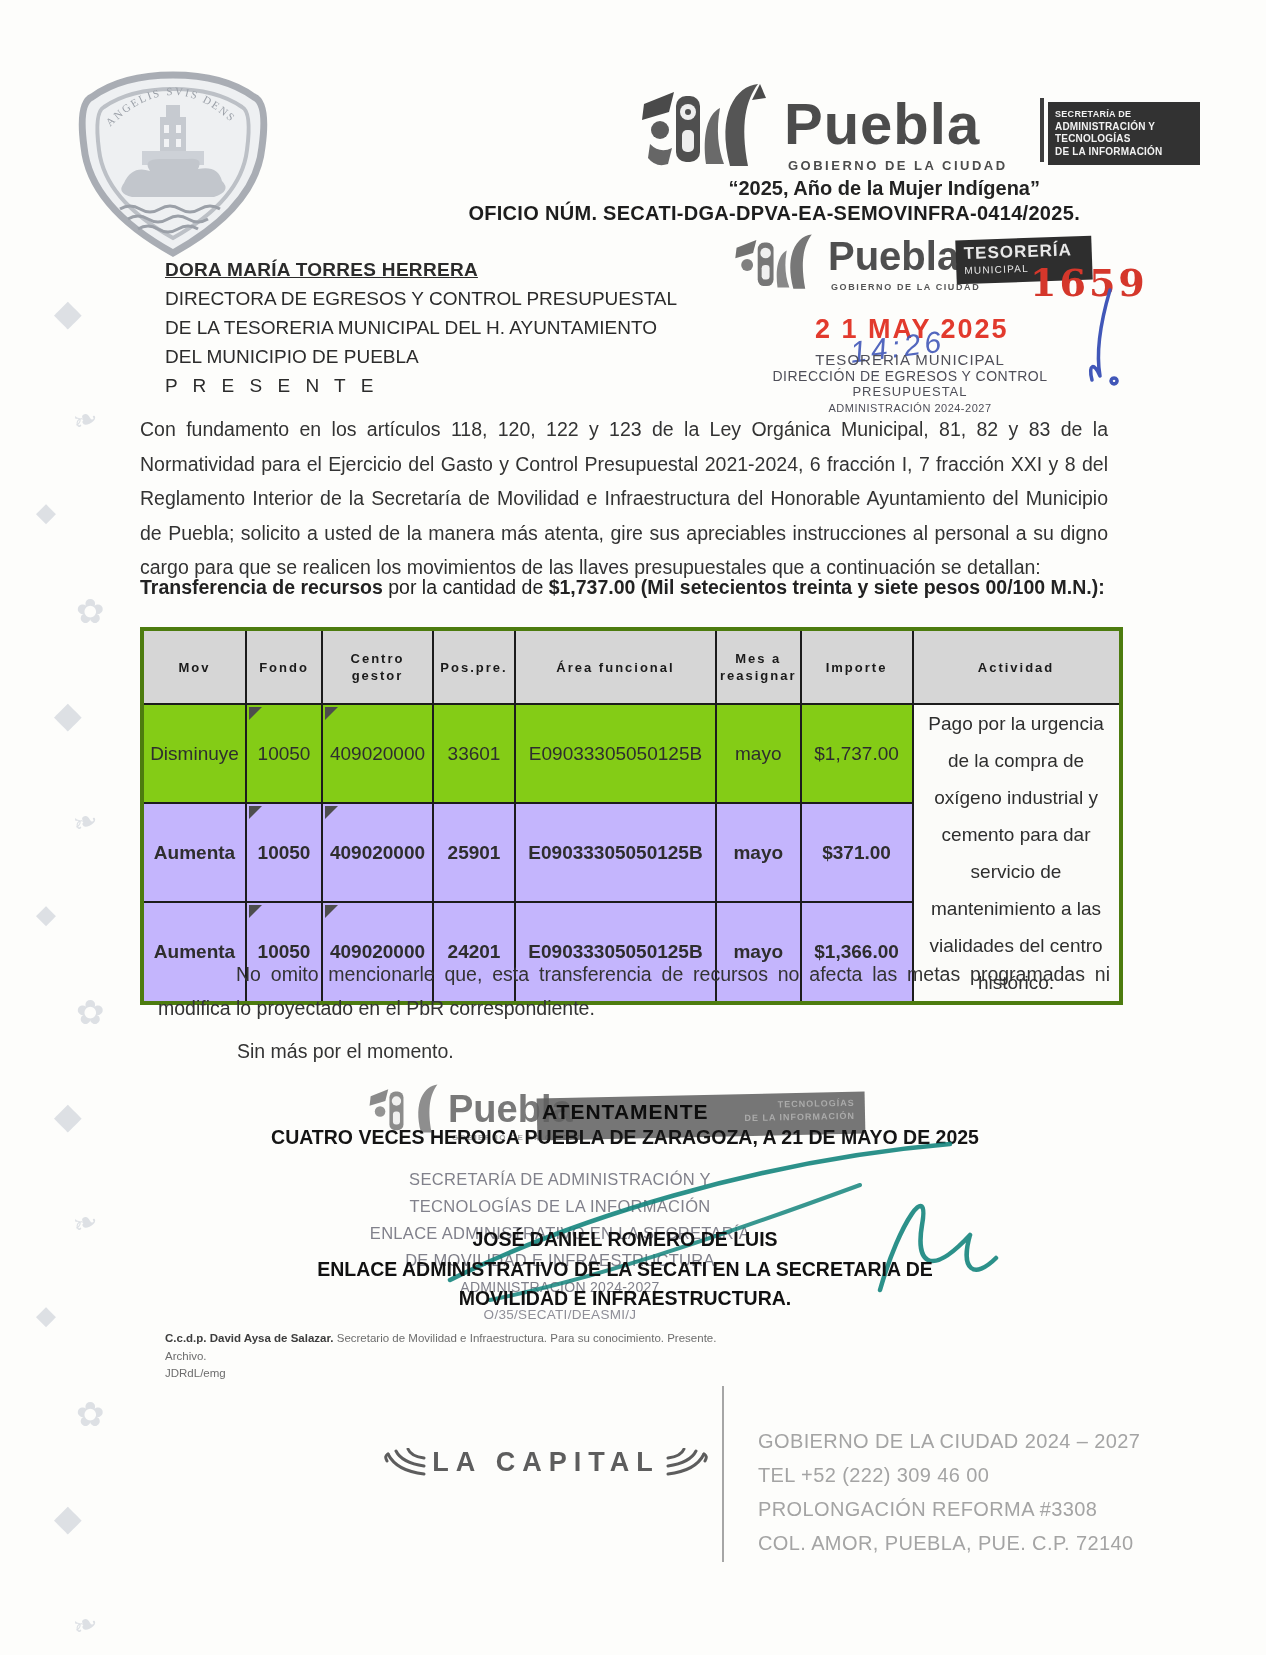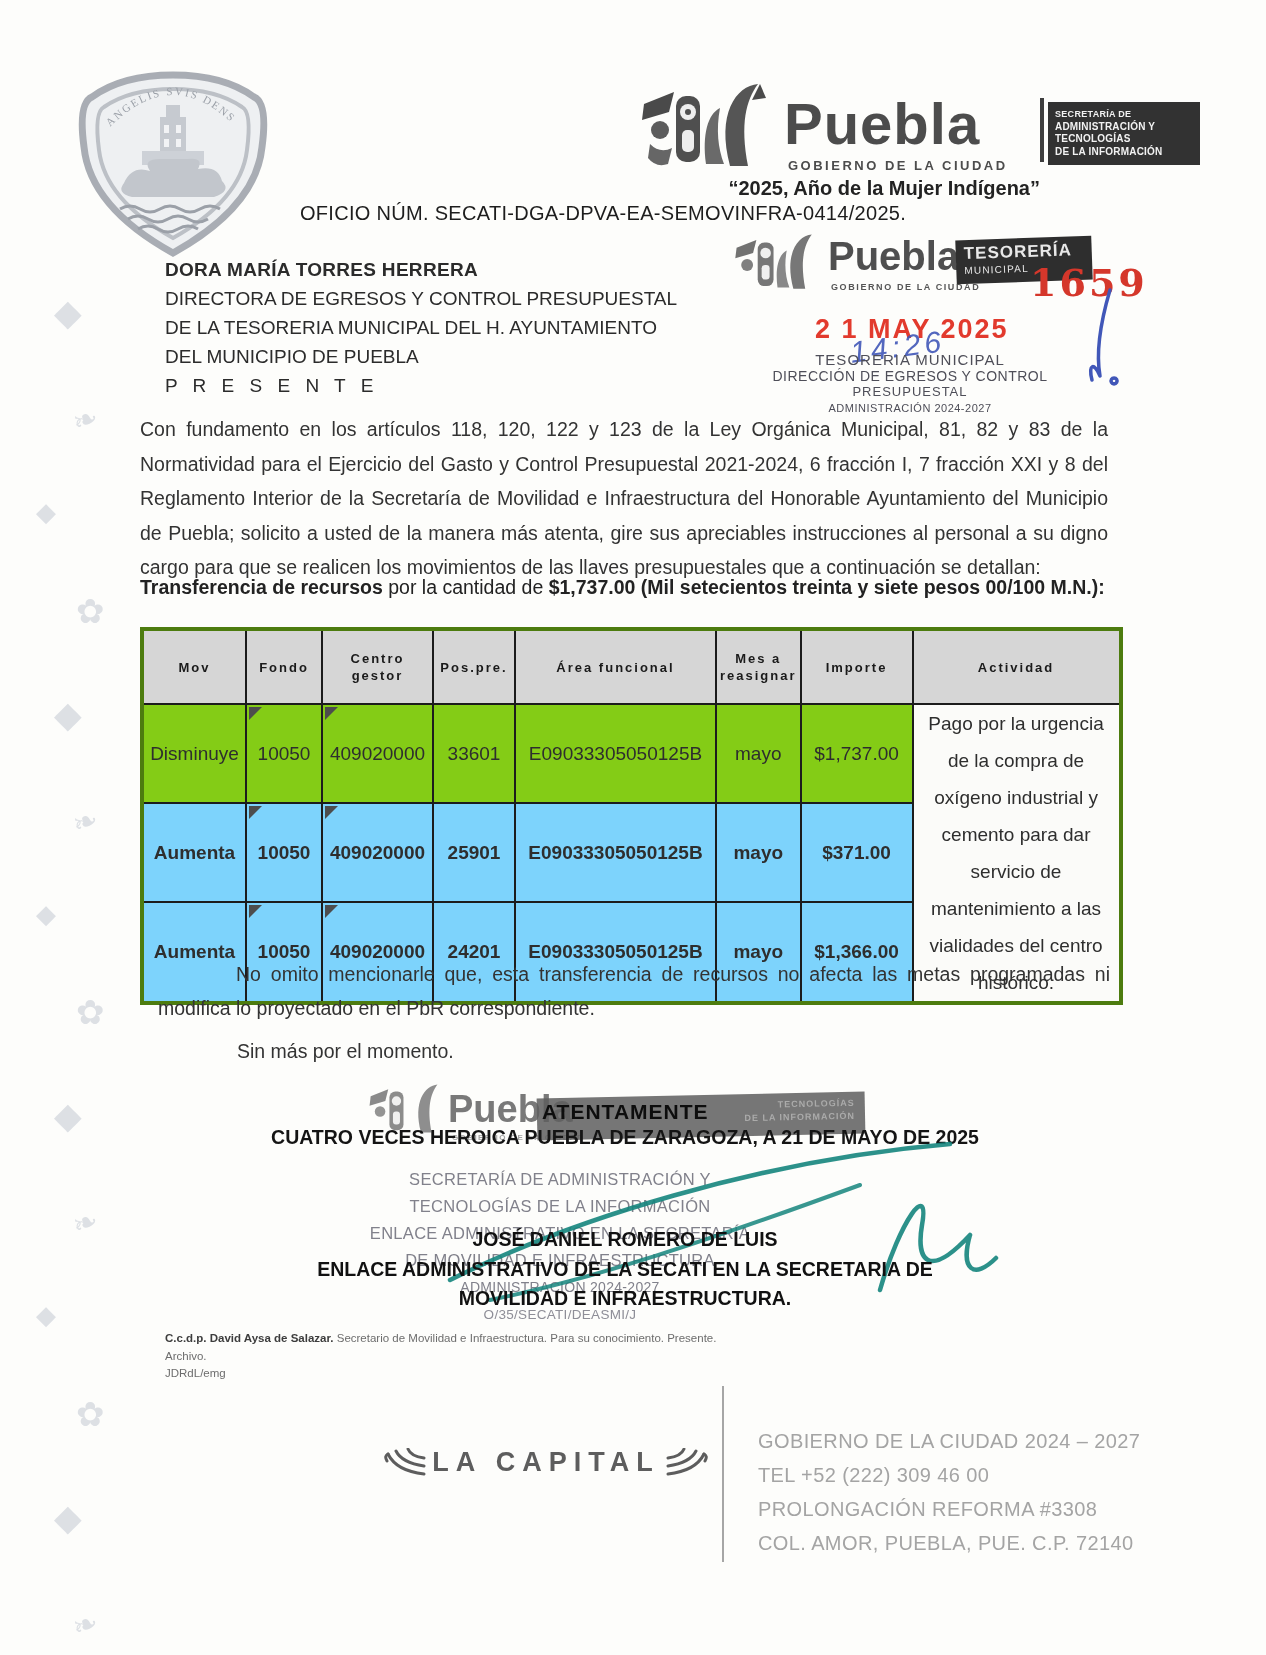--- a/index.html
+++ b/index.html
@@ -23,24 +23,24 @@
   .brand{position:absolute;left:636px;top:72px;width:546px;height:110px;}
   .brand .cluster{position:absolute;left:0;top:2px;}
   .brand .word{position:absolute;left:148px;top:18px;font-size:58px;font-weight:bold;color:#4c4c4c;letter-spacing:1px;}
   .brand .tag{position:absolute;left:152px;top:86px;font-size:13px;font-weight:bold;color:#4c4c4c;letter-spacing:2.5px;}
   .brand .bar{position:absolute;left:404px;top:26px;height:64px;border-left:4px solid #3e3e3e;}
   .brand .dept{position:absolute;left:412px;top:30px;width:138px;background:#323232;color:#f2f2f2;
     padding:6px 7px 7px 7px;line-height:12.5px;}
   .brand .dept .s1{font-size:9px;font-weight:bold;letter-spacing:.3px;}
   .brand .dept .s2{font-size:10px;font-weight:bold;letter-spacing:.2px;}
   .slogan{position:absolute;left:440px;top:177px;width:600px;text-align:right;font-size:20px;font-weight:bold;color:#222;}
-  .oficio{position:absolute;left:300px;top:202px;width:780px;text-align:left;font-size:20px;font-weight:normal;color:#1d1d1d;letter-spacing:.3px;}
+  .oficio{position:absolute;left:300px;top:202px;width:780px;text-align:right;font-size:20px;font-weight:bold;color:#1d1d1d;letter-spacing:.3px;}
   
   .recipient{position:absolute;left:165px;top:255px;font-size:19px;line-height:29px;color:#2b2b2b;}
-  .recipient .b{font-weight:bold;letter-spacing:.3px;}
+  .recipient .b{font-weight:bold;letter-spacing:.3px;text-decoration:underline;}
   .recipient .sp{letter-spacing:5px;}
   
   .rstamp{position:absolute;left:700px;top:222px;width:500px;height:215px;}
   .rstamp .cluster{position:absolute;left:30px;top:6px;opacity:.85;}
   .rstamp .word{position:absolute;left:128px;top:12px;font-size:40px;font-weight:bold;color:#4f4f4f;}
   .rstamp .tag{position:absolute;left:131px;top:60px;font-size:9px;font-weight:bold;color:#555;letter-spacing:1.6px;}
   .rstamp .obox{position:absolute;left:256px;top:16px;width:120px;background:#2e2e2e;color:#e8e8e8;
     transform:rotate(-2deg);padding:5px 8px;line-height:17px;}
   .rstamp .obox .l1{font-size:17px;font-weight:bold;letter-spacing:1px;}
   .rstamp .obox .l2{font-size:10px;letter-spacing:1.2px;}
@@ -62,21 +62,21 @@
   .transfer{position:absolute;left:140px;top:576px;width:990px;font-size:19.5px;color:#222;}
   .transfer .b{font-weight:bold;}
   .p2{position:absolute;left:158px;top:957px;width:952px;font-size:19.5px;line-height:34px;
     text-align:justify;text-indent:78px;color:#333;}
   .closing{position:absolute;left:237px;top:1040px;font-size:19.5px;color:#333;}
   
   table.doc{position:absolute;left:140px;top:627px;border-collapse:collapse;border:4px solid #4d7c0f;padding-left:44px;}
   table.doc th,table.doc td{border:2px solid #1c1c1c;text-align:center;vertical-align:middle;}
   table.doc th{background:#d6d6d6;height:72px;font-size:13px;font-weight:bold;letter-spacing:2px;
     color:#1a1a1a;padding:0 3px;line-height:17px;}
-  table.doc td{height:74px;font-size:19px;background:#7dd3fc;position:relative;padding:0 4px;}
+  table.doc td{height:74px;font-size:19px;background:#c4b5fd;position:relative;padding:0 4px;}
   tr.r0 td{font-weight:400;background:#84cc16;}
   tr.r1 td,tr.r2 td{font-weight:bold;}
   td.notch::before{content:"";position:absolute;left:2px;top:2px;width:0;height:0;
     border-top:13px solid #4d4d4d;border-right:13px solid transparent;}
   td.activity{width:197px;font-weight:400 !important;font-size:17px;line-height:37px;
     background:#fbfbf9 !important;padding:4px 8px;}
   .cw-mov{width:95px;} .cw-fon{width:68px;} .cw-cg{width:103px;} .cw-pp{width:74px;}
   .cw-af{width:193px;} .cw-mes{width:76px;} .cw-imp{width:104px;}
   
   .atent{position:absolute;left:0;top:0;width:1266px;height:1655px;pointer-events:none;}

